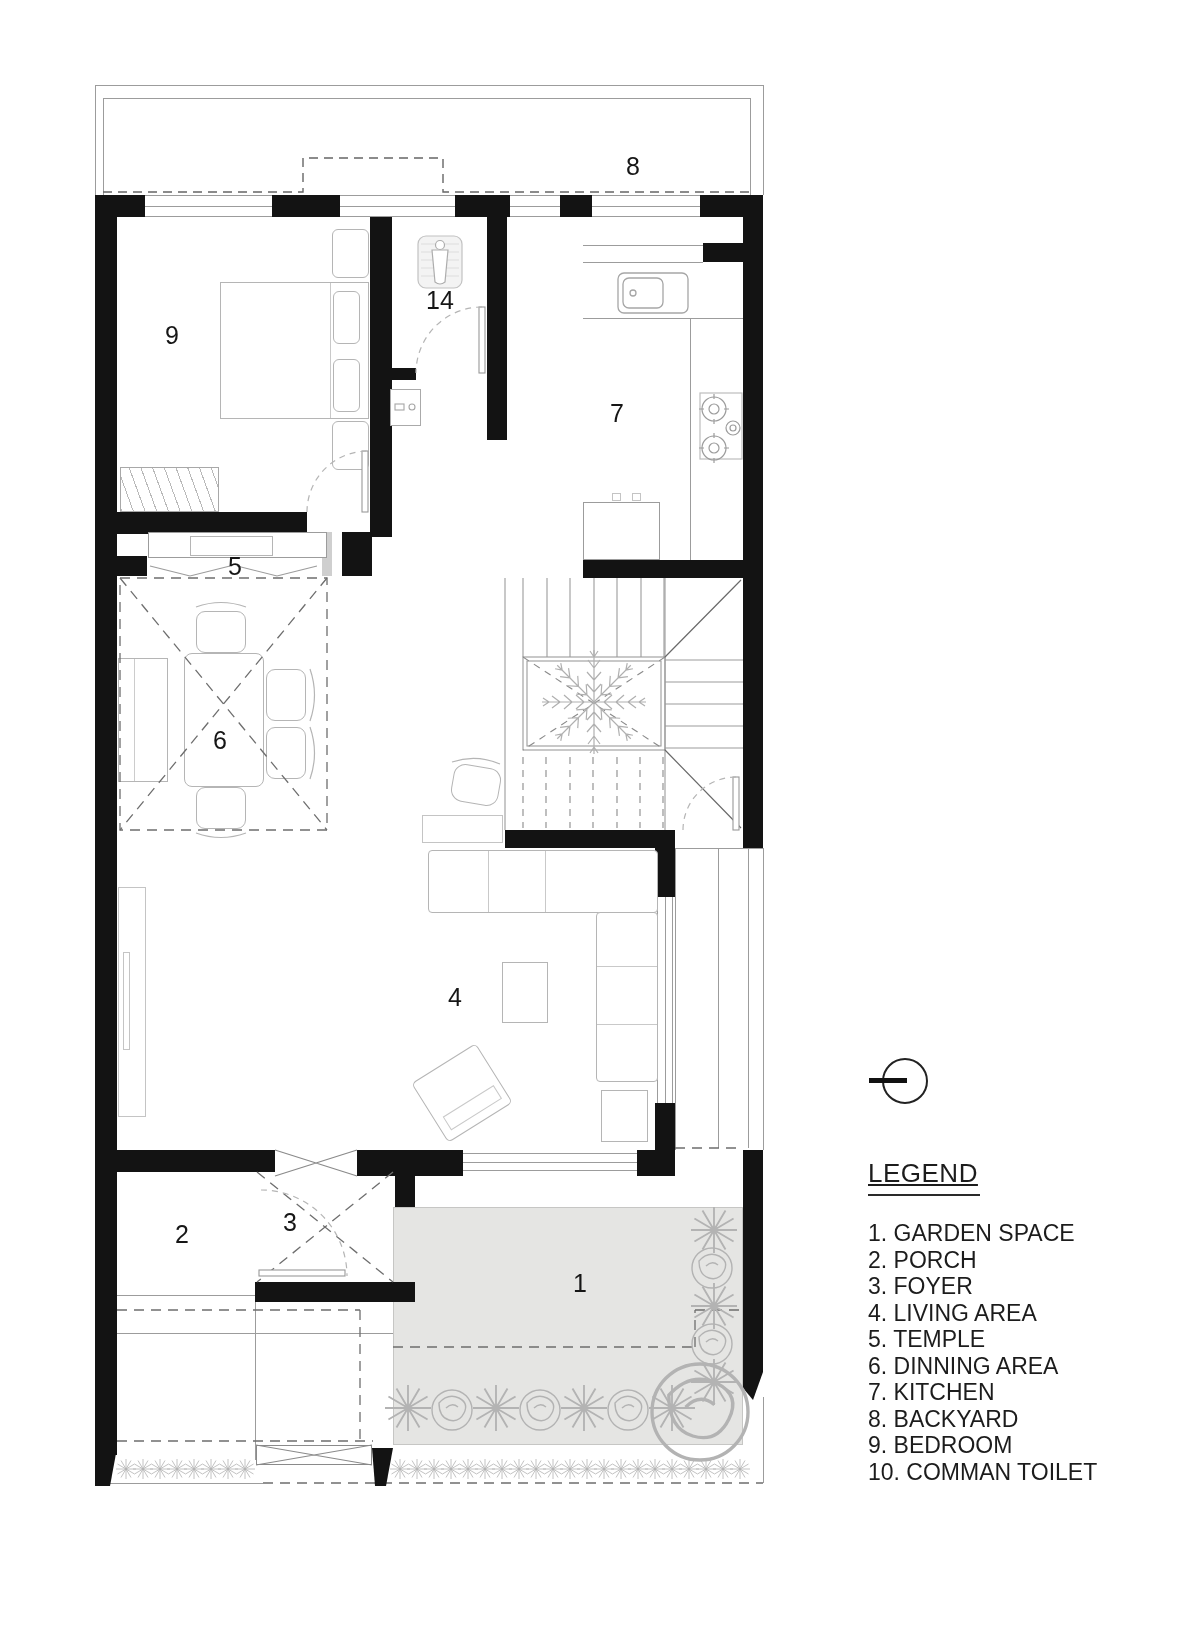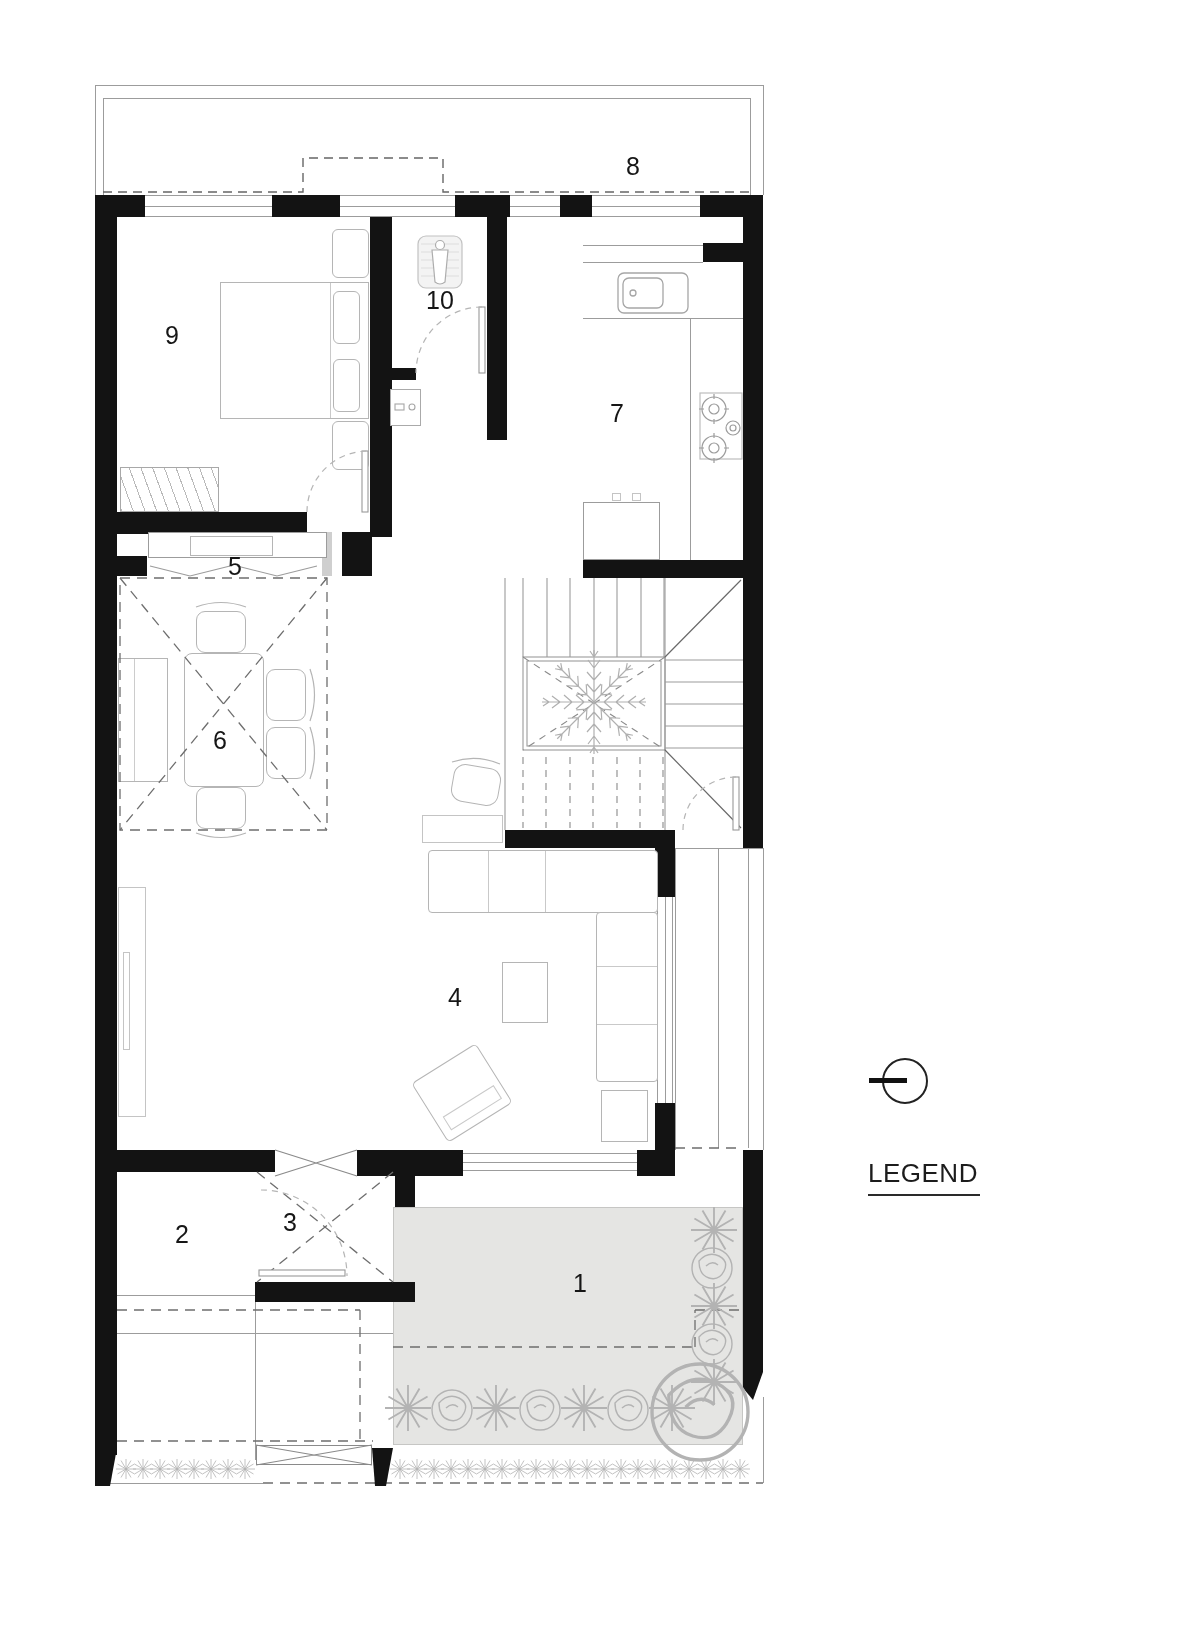--- a/index.html
+++ b/index.html
@@ -24,21 +24,21 @@
   .winh::after{content:"";position:absolute;left:0;right:0;top:50%;height:1px;background:var(--line);}
   .winv{position:absolute;background:#fff;box-sizing:border-box;
         border-left:1px solid var(--line);border-right:1px solid var(--line);}
   .winv::after{content:"";position:absolute;top:0;bottom:0;left:50%;width:1px;background:var(--line);}
   .num{position:absolute;font-size:25px;color:#161616;transform:translate(-50%,-50%);
        background:transparent;white-space:nowrap;}
   .hatch{background:repeating-linear-gradient(70deg,#b9b9b9 0 1px,transparent 1px 11px),#fff;}
   svg.overlay{position:absolute;left:0;top:0;pointer-events:none;}
   .legend{position:absolute;left:868px;top:1158px;}
   .legend h2{font-size:26px;font-weight:400;margin:0 0 4px 0;display:inline-block;
-             border-bottom:2px solid #2a2a2a;padding:0 2px 5px 0;letter-spacing:.5px;}
+             border-bottom:2px solid #2a2a2a;padding:0 2px 5px 0;letter-spacing:.5px;text-decoration:underline;}
   .legend ul{list-style:none;margin:20px 0 0 0;padding:0;font-size:23px;line-height:26.5px;}
   .title{position:absolute;left:103px;top:1506px;font-size:28px;letter-spacing:.5px;color:#222;}
   .north-circle{position:absolute;left:882px;top:1058px;width:46px;height:46px;border-radius:50%;
                 border:2px solid #222;box-sizing:border-box;background:#fff;}
   .north-line{position:absolute;left:869px;top:1078px;width:38px;height:5px;background:#111;}
   .pier{position:absolute;background:#cfcfcf;}
 </style>
 </head>
 <body>
 
@@ -314,23 +314,35 @@
 
   <div class="num" style="left:580px;top:1283px;">1</div>
   <div class="num" style="left:182px;top:1234px;">2</div>
   <div class="num" style="left:290px;top:1222px;">3</div>
   <div class="num" style="left:455px;top:997px;">4</div>
   <div class="num" style="left:235px;top:566px;">5</div>
   <div class="num" style="left:220px;top:740px;">6</div>
   <div class="num" style="left:617px;top:413px;">7</div>
   <div class="num" style="left:633px;top:166px;">8</div>
   <div class="num" style="left:172px;top:335px;">9</div>
-  <div class="num" style="left:440px;top:300px;">10</div>
+  <div class="num" style="left:440px;top:300px;">14</div>
 
   <div class="north-circle"></div>
   <div class="north-line"></div>
 
   <div class="legend">
     <h2>LEGEND</h2>
+    <ul>
+      <li>1. GARDEN SPACE</li>
+      <li>2. PORCH</li>
+      <li>3. FOYER</li>
+      <li>4. LIVING AREA</li>
+      <li>5. TEMPLE</li>
+      <li>6. DINNING AREA</li>
+      <li>7. KITCHEN</li>
+      <li>8. BACKYARD</li>
+      <li>9. BEDROOM</li>
+      <li>10. COMMAN TOILET</li>
+    </ul>
   </div>
 
 
 </div>
 
 </body></html>

